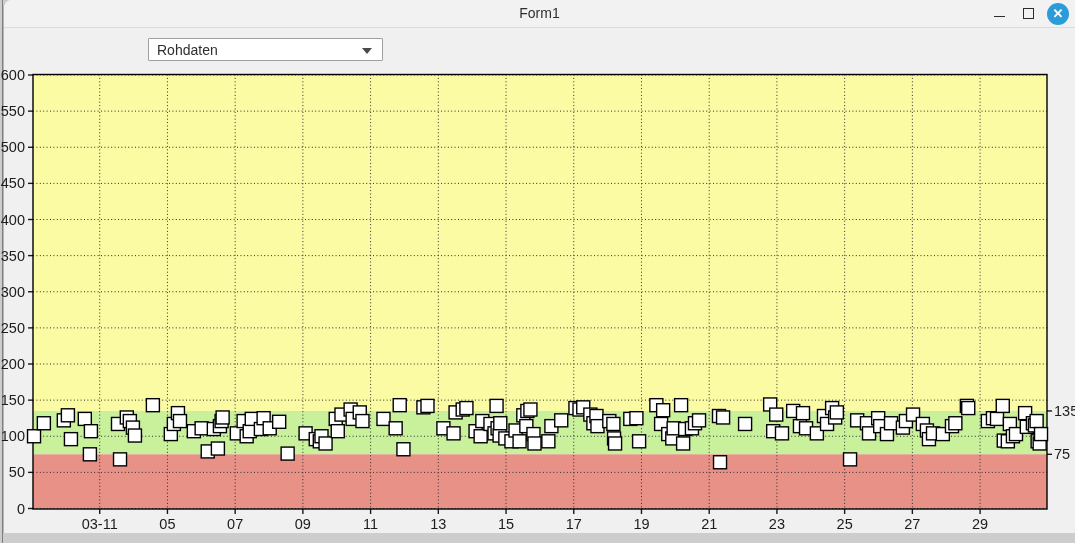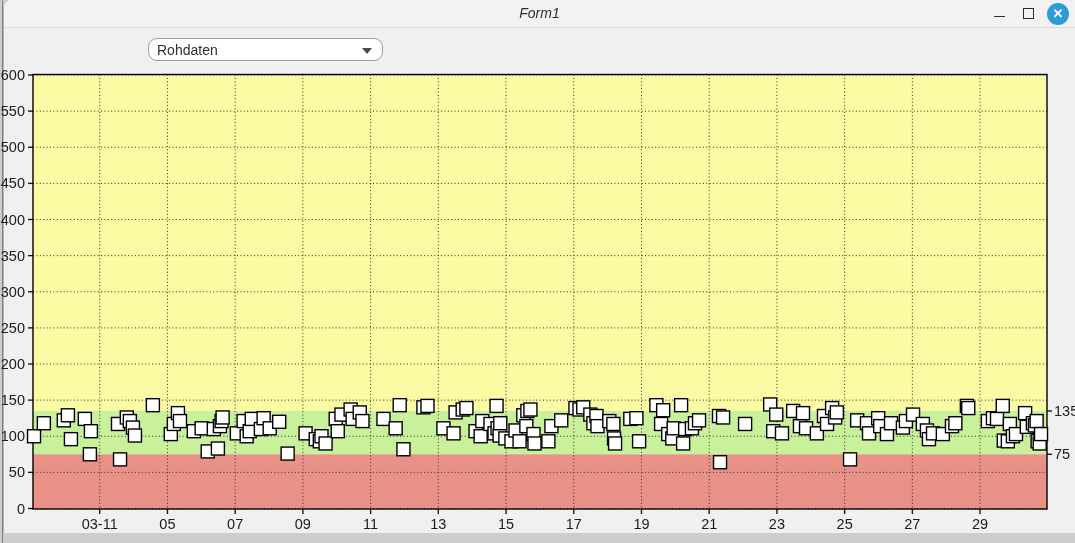--- a/index.html
+++ b/index.html
@@ -8,36 +8,36 @@
           font-family:"Liberation Sans",sans-serif;background:#cdcdcd;}
   .bg-edge-line{position:absolute;left:2px;top:0;width:1px;height:543px;background:#7f7f7f;}
 
   
   .window{position:absolute;left:3px;top:0;width:1072px;height:533px;
           background:#f0f0f0;border-left:1px solid #b5b5b5;
           border-top-left-radius:8px;overflow:hidden;}
   .titlebar{position:absolute;left:0;top:0;width:100%;height:28px;background:#f2f2f2;
             border-bottom:1px solid #dadada;}
   .title{position:absolute;left:0;top:0;width:100%;height:28px;line-height:27px;
-         text-align:center;font-size:14px;color:#2f2f2f;font-weight:500;font-style:italic;}
+         text-align:center;font-size:14px;color:#2f2f2f;font-weight:500;}
   .win-btn{position:absolute;top:0;width:26px;height:28px;cursor:default;}
   .btn-min{left:983px;}
   .btn-max{left:1012px;}
   .btn-close{left:1041px;}
   .glyph-min{position:absolute;left:7px;top:16px;width:11px;height:0;
              border-top:1.6px solid #2c2c2c;}
   .glyph-max{position:absolute;left:7px;top:8px;width:11px;height:11px;
              border:1.4px solid #2c2c2c;background:transparent;}
   .glyph-close-circle{position:absolute;left:2px;top:3px;width:22px;height:22px;border-radius:50%;
              background:#2b9cd8;color:#ffffff;font-size:13px;font-weight:bold;
              text-align:center;line-height:22px;}
 
   
   .combo{position:absolute;left:148px;top:38px;width:235px;height:23px;background:#ffffff;
-         border:1px solid #a0a0a0;border-radius:9px;font-size:14px;color:#2e2e2e;}
+         border:1px solid #a0a0a0;border-radius:1px;font-size:14px;color:#2e2e2e;}
   .combo-text{position:absolute;left:8px;top:0;line-height:22px;}
   .combo-arrow{position:absolute;right:10px;top:9px;width:0;height:0;
          border-left:5px solid transparent;border-right:5px solid transparent;
          border-top:6px solid #4a4a4a;}
 
   
   #chart-svg{position:absolute;left:0;top:0;width:1075px;height:533px;}
   #chart-svg text{font-family:"Liberation Sans",sans-serif;font-size:14.5px;fill:#1c1c1c;}
 
   

